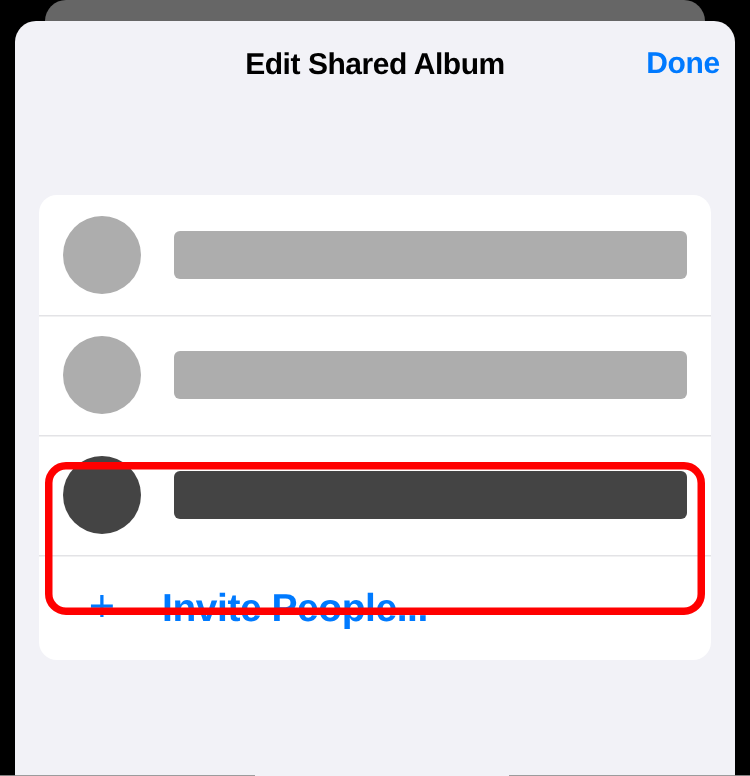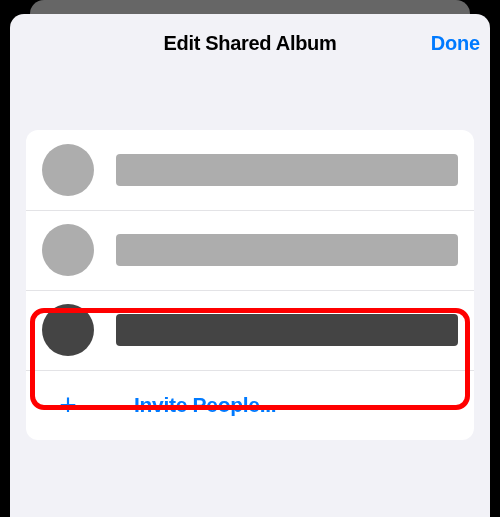--- a/index.html
+++ b/index.html
@@ -122,23 +122,23 @@
       width: 52px;
       display: flex;
       justify-content: center;
       align-items: center;
       color: #007aff;
       font-size: 30px;
       font-weight: 300;
       flex-shrink: 0;
     }
     .invite-label {
-      margin-left: 40px;
+      margin-left: 14px;
       color: #007aff;
-      font-size: 21px;
+      font-size: 26px;
       font-weight: 600;
       letter-spacing: -0.3px;
     }
   </style>
 </head>
 <body>
 
 <div class="background-card"></div>
 
 <div class="sheet">

